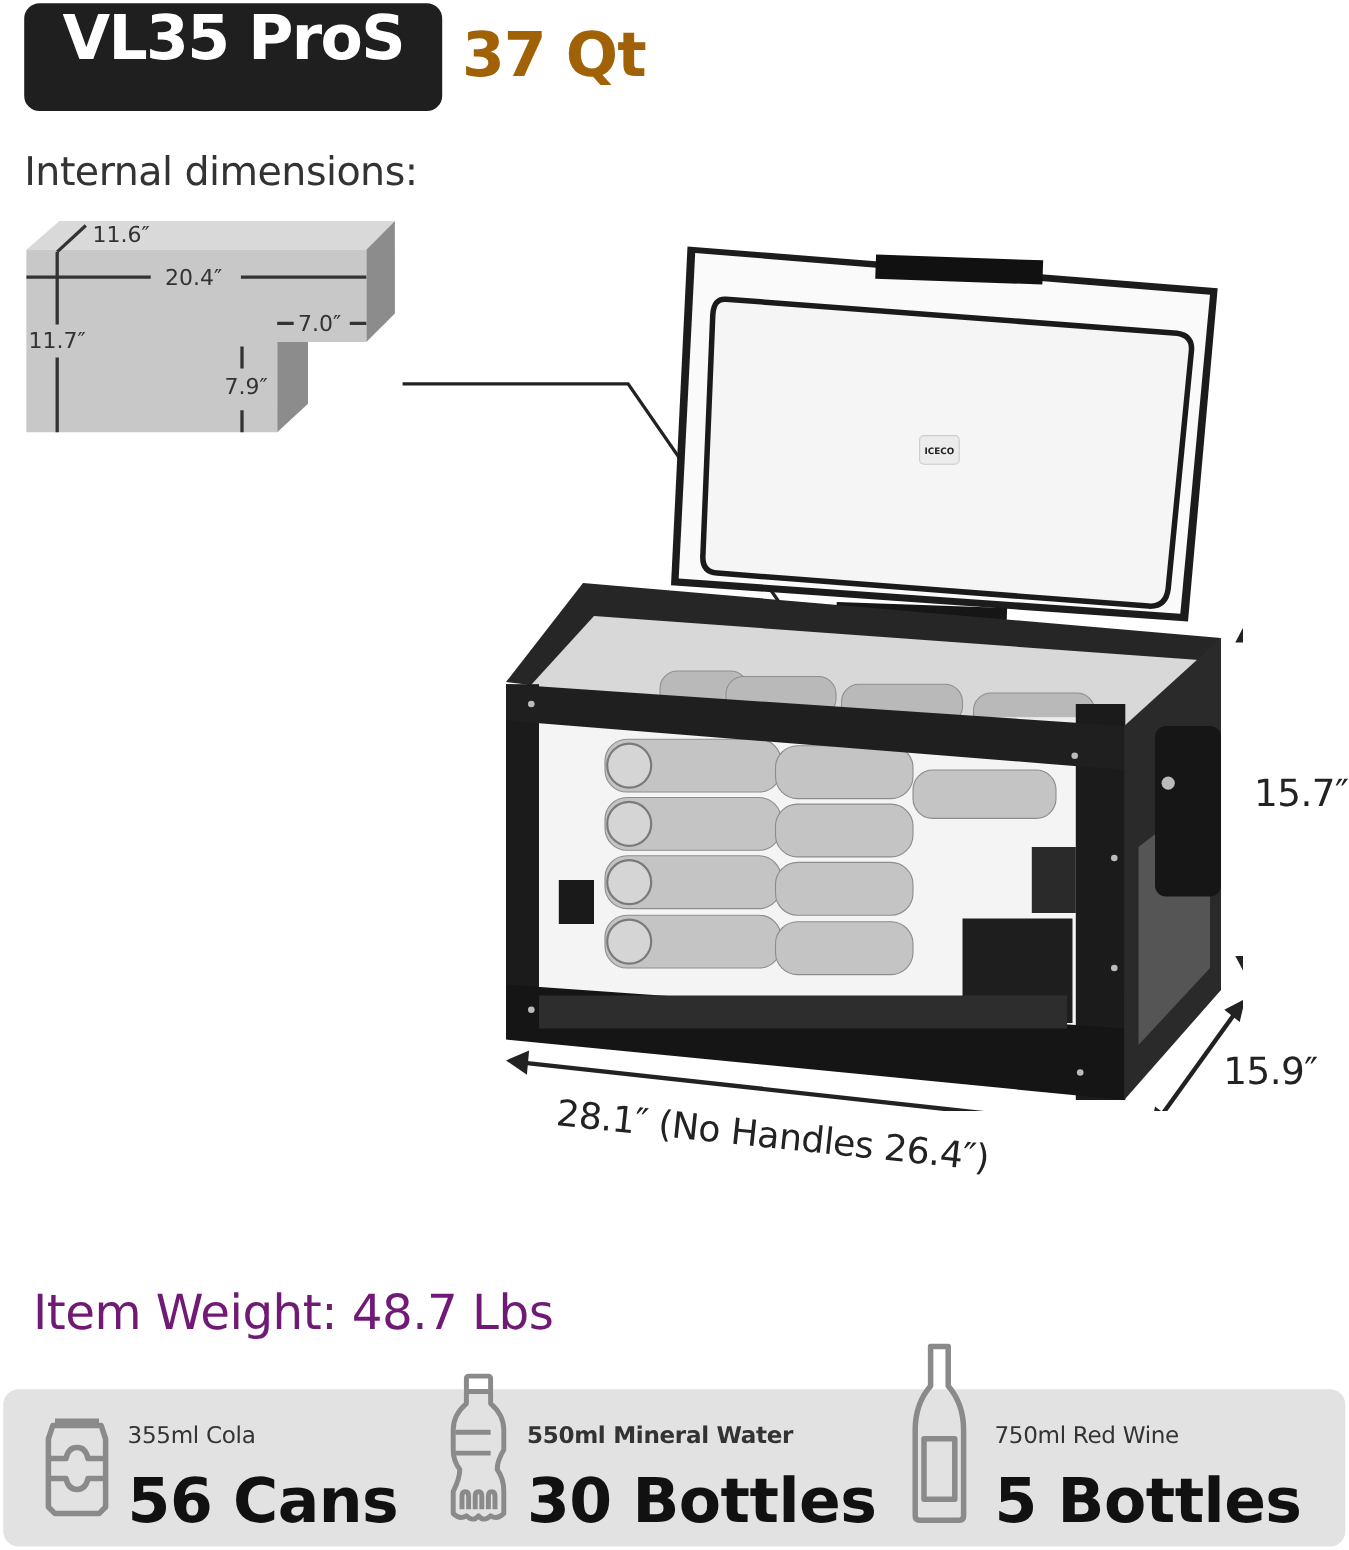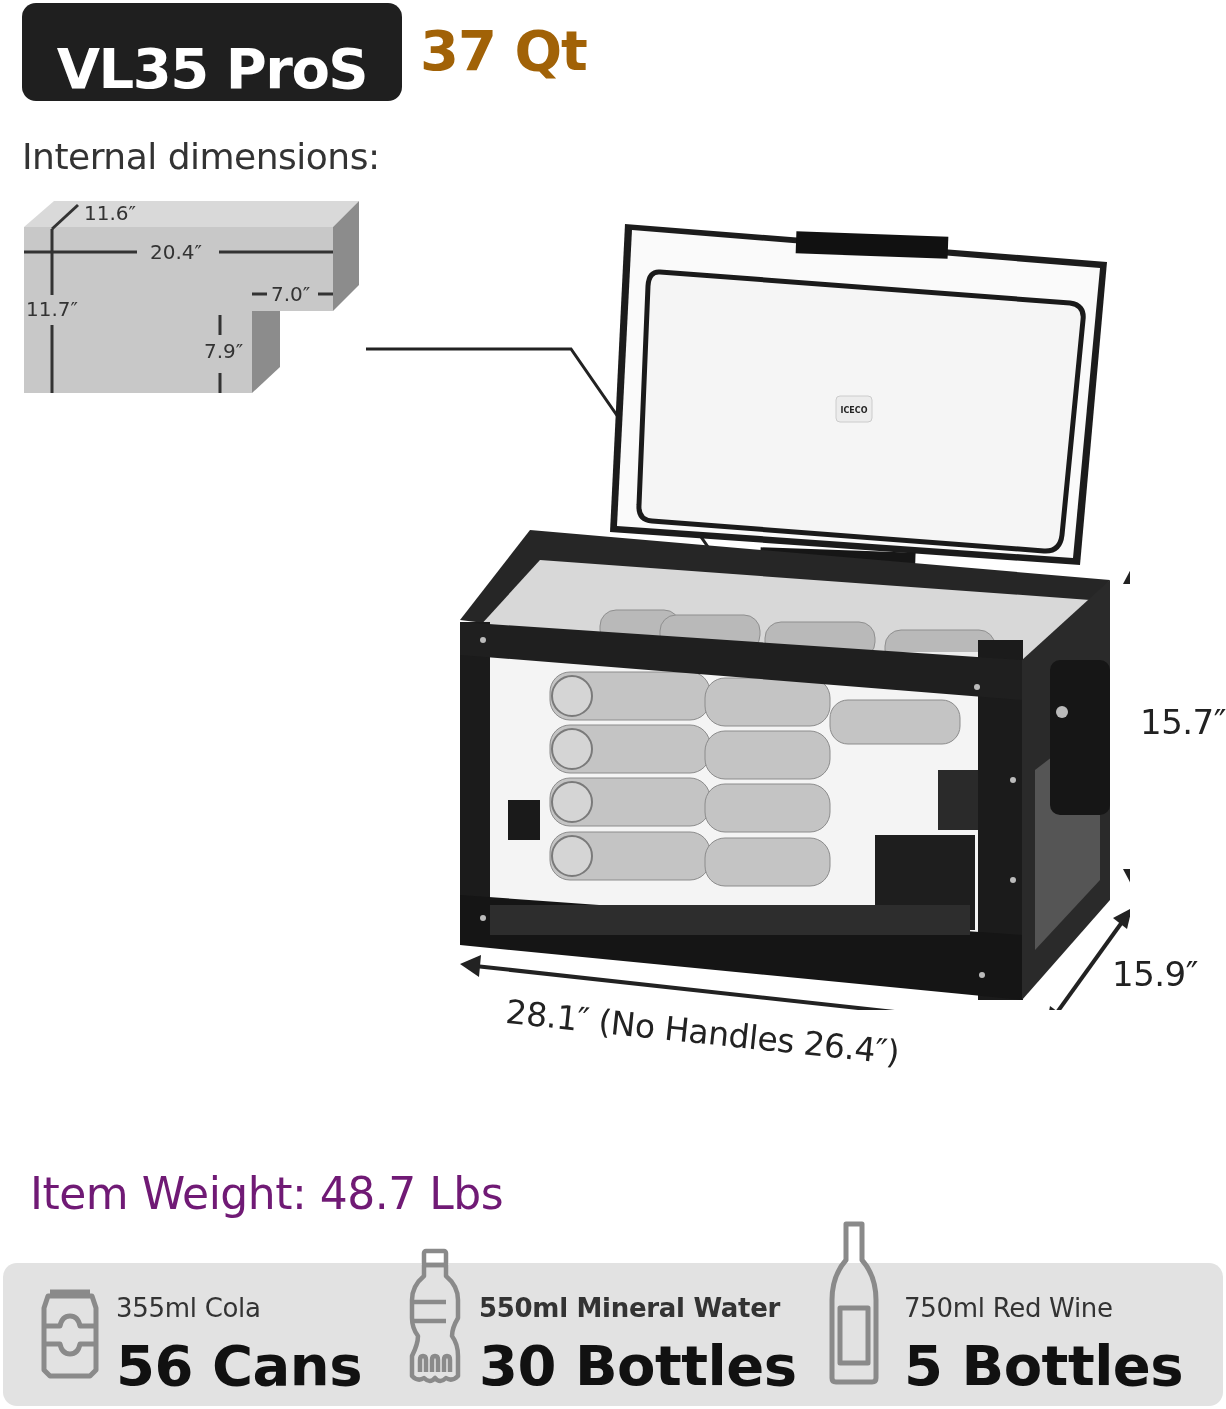--- a/index.html
+++ b/index.html
@@ -2,41 +2,41 @@
 <html><head>
 <meta charset="utf-8">
 <style>
   * { box-sizing: border-box; margin: 0; padding: 0; }
   html, body { width: 1226px; height: 1409px; background: #ffffff; overflow: hidden; }
   body { position: relative; font-family: "DejaVu Sans", sans-serif; color: #222; }
 
   .title-pill {
     position: absolute; left: 22px; top: 3px; width: 380px; height: 98px;
     background: #1f1f1f; border-radius: 14px;
-    display: flex; align-items: flex-end; justify-content: center;
+    display: flex; align-items: flex-start; justify-content: center;
   }
   .title-pill span { color: #fff; font-weight: bold; font-size: 56px; letter-spacing: -1.5px; }
   .capacity { position: absolute; left: 420px; top: 18px; font-size: 56px; font-weight: bold; color: #a16207; letter-spacing: -1px; }
 
   .section-label { position: absolute; left: 22px; top: 136px; font-size: 36px; color: #333; letter-spacing: -0.5px; }
 
   .dim-diagram { position: absolute; left: 22px; top: 195px; width: 345px; height: 205px; }
   .dim-text { font-family: "DejaVu Sans", sans-serif; font-size: 20px; fill: #333; }
 
   .fridge { position: absolute; left: 360px; top: 220px; width: 770px; height: 790px; }
   .dim-label { position: absolute; font-size: 34px; color: #222; letter-spacing: -0.5px; }
 
   .weight { position: absolute; left: 30px; top: 1168px; font-size: 44px; color: #701a75; letter-spacing: -0.5px; }
 
   .capacity-panel {
     position: absolute; left: 3px; top: 1263px; width: 1220px; height: 143px;
     background: #e2e2e2; border-radius: 14px;
   }
   .cap-item { position: absolute; }
-  .cap-sub { position: absolute; font-size: 26px; color: #333; white-space: nowrap; letter-spacing: -0.3px; }
+  .cap-sub { position: absolute; font-size: 21px; color: #333; white-space: nowrap; letter-spacing: -0.3px; }
   .cap-main { position: absolute; font-size: 56px; font-weight: bold; color: #111; white-space: nowrap; letter-spacing: -0.5px; }
 </style>
 </head>
 <body>
 
 <div class="title-pill">
   <span>VL35 ProS</span>
 </div>
 <div class="capacity">37 Qt</div>
 

